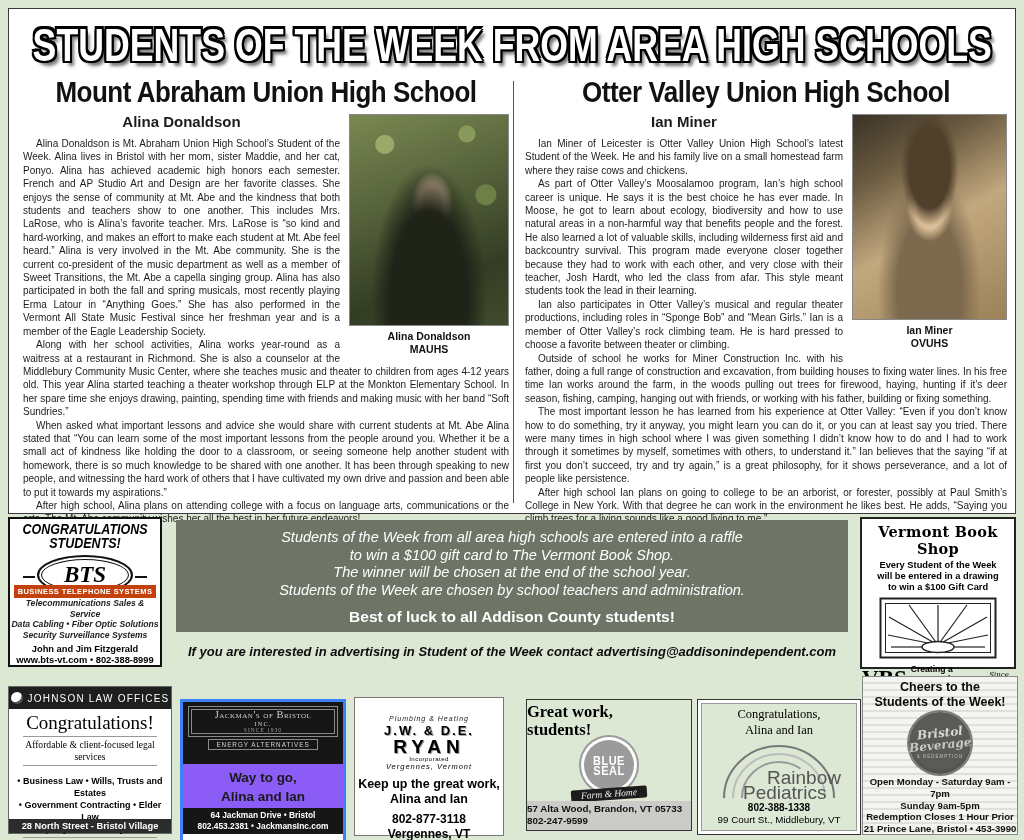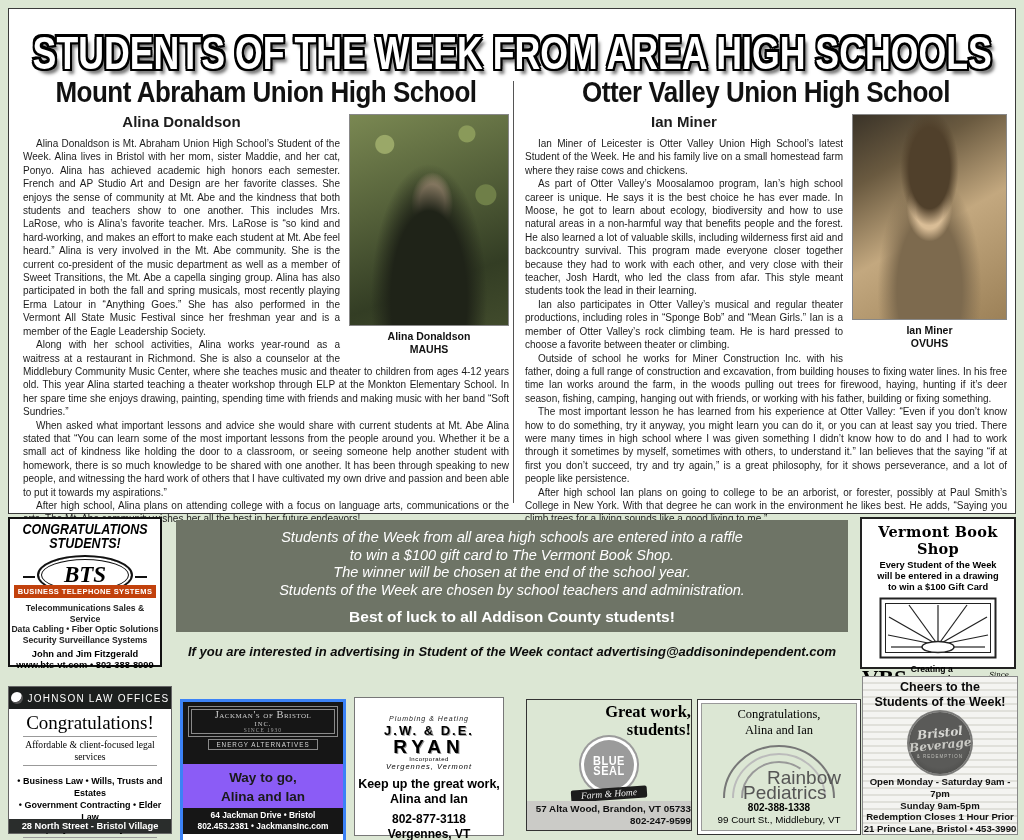--- a/index.html
+++ b/index.html
@@ -9,21 +9,21 @@
     font-family:"Liberation Sans", sans-serif;
     position:relative;
     overflow:hidden;
   }
   
   #main-box {
     position:absolute; left:8px; top:8px; width:1008px; height:506px;
     background:#ffffff; border:1px solid #3a3a3a;
   }
   .banner {
-    position:absolute; top:18px; left:0; width:100%; text-align:center;
+    position:absolute; top:10px; left:0; width:100%; text-align:center;
   }
   .banner span {
     display:inline-block;
     font-size:35px; font-weight:bold; letter-spacing:0px;
     color:#ffffff;
     transform:scale(1.02,1.3); transform-origin:center top;
     text-shadow:
       -2px -2px 0 #000, 2px -2px 0 #000, -2px 2px 0 #000, 2px 2px 0 #000,
       -2px 0 0 #000, 2px 0 0 #000, 0 -2px 0 #000, 0 2px 0 #000,
       4px 4px 3px rgba(0,0,0,0.55);
@@ -66,21 +66,21 @@
   .ad-box { position:absolute; background:#fff; }
   #ad-bts { left:8px; top:517px; width:154px; height:150px; border:2px solid #111; text-align:center; padding-top:5px; }
   .bts-head { font-size:12.5px; font-weight:bold; font-style:italic; line-height:13px; transform:scaleY(1.1); }
   .bts-oval { position:relative; width:96px; height:40px; margin:5px auto 0 auto;
     border:2px solid #111; border-radius:50%; box-shadow:inset 0 0 0 2px #fff, inset 0 0 0 3px #111; }
   .bts-oval .bts-txt { font-family:"Liberation Serif", serif; font-style:italic; font-weight:bold; font-size:23px; line-height:36px; }
   .bts-dash { position:absolute; top:19px; width:12px; height:2px; background:#111; }
   .bts-dash.l { left:-16px; } .bts-dash.r { right:-16px; }
   .bts-banner { position:relative; margin:-10px auto 0 auto; width:142px; background:#c2410c; color:#fff;
     font-size:7.5px; font-weight:bold; letter-spacing:0.4px; padding:2px 0; }
-  .bts-services { margin-top:5px; font-weight:bold; font-size:8.6px; line-height:10.5px; color:#222; }
+  .bts-services { font-style:italic; font-weight:bold; font-size:8.6px; line-height:10.5px; color:#222; }
   .bts-owners { margin-top:4px; font-weight:bold; font-size:9.3px; line-height:11px; }
   .bts-contact { font-weight:bold; font-size:9.3px; }
 
   #raffle-box { position:absolute; left:176px; top:520px; width:672px; height:112px;
     background:#6e7466; color:#ffffff; text-align:center; padding-top:9px; }
   .raffle-line { font-style:italic; font-size:14.5px; line-height:17.5px; }
   .raffle-closing { font-weight:bold; font-size:15.5px; margin-top:9px; }
   #ad-note { position:absolute; left:168px; top:644px; width:688px; text-align:center;
     font-weight:bold; font-style:italic; font-size:13px; color:#0d0d0d; }
 
@@ -126,21 +126,21 @@
   .ryan-arc-top { font-size:7px; font-style:italic; letter-spacing:1px; color:#222; }
   .ryan-name1 { font-weight:bold; font-size:13px; letter-spacing:2px; margin-top:1px;
     text-shadow:1px 1px 0 #aaa; }
   .ryan-name2 { font-weight:bold; font-size:19px; letter-spacing:5px; line-height:18px;
     text-shadow:1px 1px 0 #999; }
   .ryan-inc { font-size:6px; letter-spacing:0.5px; }
   .ryan-arc-bottom { font-size:7.5px; font-style:italic; letter-spacing:1px; }
   .ryan-msg { font-weight:bold; font-size:12.5px; line-height:15px; margin-top:6px; }
   .ryan-contact { font-size:12px; line-height:15px; margin-top:5px; font-weight:bold; }
 
-  #ad-blueseal { left:526px; top:699px; width:166px; height:132px; border:1px solid #333; text-align:right; padding-top:3px; position:absolute; }
+  #ad-blueseal { left:526px; top:699px; width:166px; height:132px; border:1px solid #333; text-align:left; padding-top:3px; position:absolute; }
   .bs-head { font-family:"Liberation Serif", serif; font-weight:bold; font-size:16.5px; line-height:17px; transform:scaleY(1.05); }
   .bs-badge-wrap { position:relative; height:56px; margin-top:3px; }
   .bs-seal { width:50px; height:50px; border-radius:50%; margin:0 auto;
     background:#9b9b9b; box-shadow:0 0 0 3px #fff, 0 0 0 5px #9b9b9b;
     display:flex; flex-direction:column; align-items:center; justify-content:center; }
   .bs-seal div { color:#fff; font-weight:bold; font-size:11px; line-height:10.5px; letter-spacing:0.5px; transform:scaleY(1.15); }
   .bs-ribbon { position:absolute; left:50%; bottom:-4px; transform:translateX(-50%) rotate(-4deg);
     background:#1c1c1c; color:#eee; font-family:"Liberation Serif", serif; font-style:italic;
     font-size:9.5px; padding:1px 10px; border-radius:2px; }
   .bs-strip { position:absolute; bottom:0; left:0; width:100%; background:#cbcbc7; color:#111;

